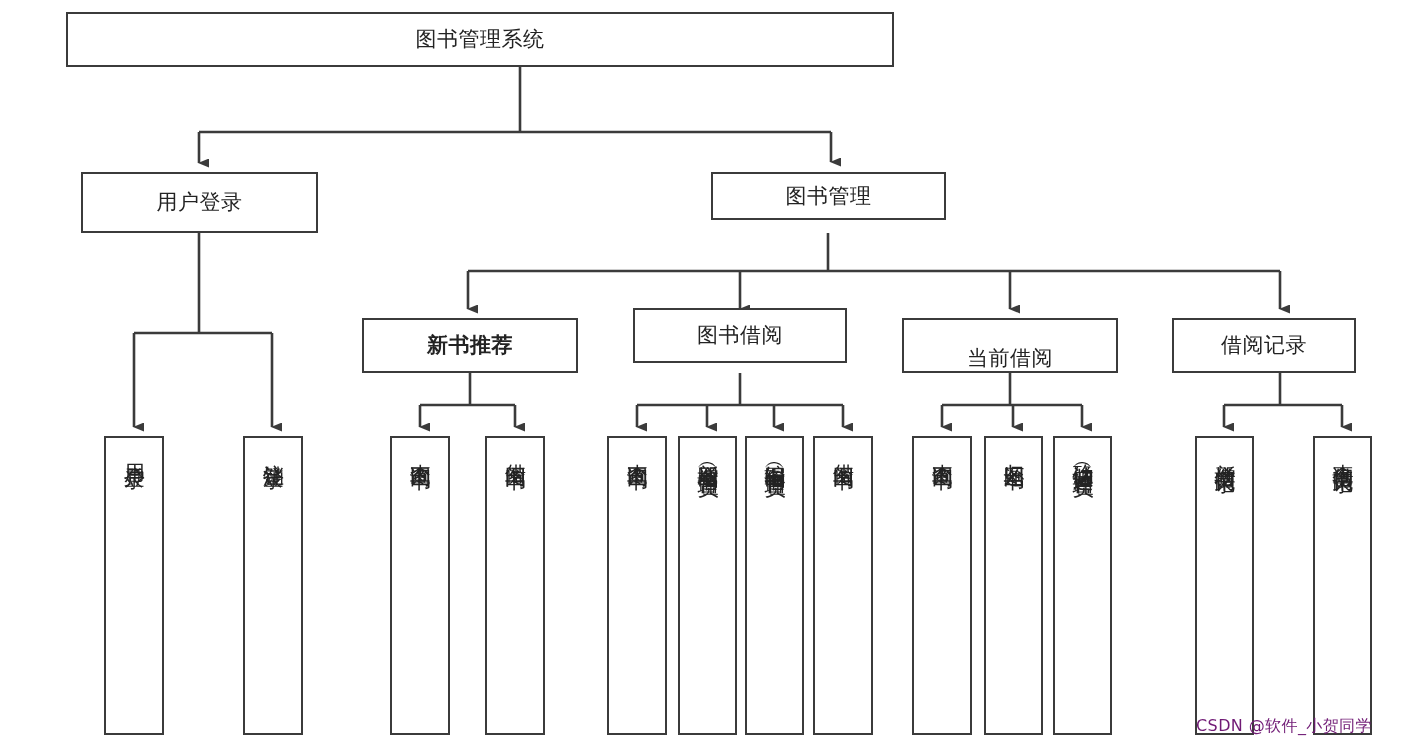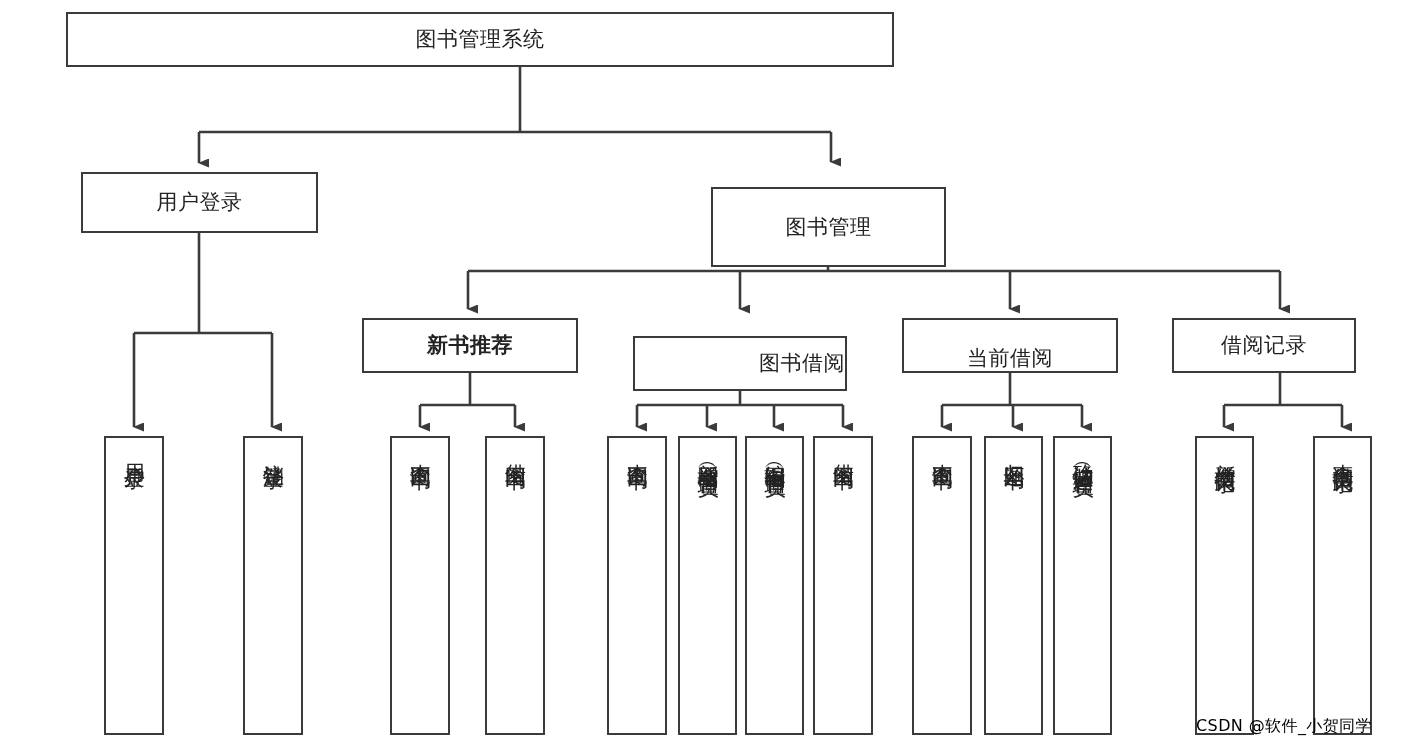--- a/index.html
+++ b/index.html
@@ -55,21 +55,21 @@
     line-height: 1.18;
     letter-spacing: 2px;
     white-space: nowrap;
     text-align: left;
   }
   .watermark {
     position: absolute;
     left: 1196px;
     top: 716px;
     font-size: 16px;
-    color: #000000;
+    color: #701a75;
     white-space: nowrap;
     letter-spacing: 0.4px;
   }
 </style>
 </head>
 <body>
 
 <div id="diagram-root">
 
   <svg id="edge-layer" viewBox="0 0 1405 747" xmlns="http://www.w3.org/2000/svg">
@@ -122,28 +122,28 @@
     </g>
   </svg>
 
   <div class="node" id="node-root" style="left: 18px; top: 12px; width: 828px; height: 55px; margin-left: 48px;">
     <span class="node-label">图书管理系统</span>
   </div>
 
   <div class="node" id="node-l2-0" style="left: 81px; top: 172px; width: 237px; height: 61px;">
     <span class="node-label">用户登录</span>
   </div>
-  <div class="node" id="node-l2-1" style="left: 711px; top: 187px; width: 235px; height: 80px; justify-content: center;">
+  <div class="node" id="node-l2-1" style="left: 711px; top: 172px; width: 235px; height: 48px; justify-content: center;">
     <span class="node-label">图书管理</span>
   </div>
 
   <div class="node" id="node-l3-0" style="left: 362px; top: 318px; width: 216px; height: 55px; font-weight: bold;">
     <span class="node-label">新书推荐</span>
   </div>
-  <div class="node" id="node-l3-1" style="left: 633px; top: 336px; width: 214px; height: 55px; justify-content: flex-end;">
+  <div class="node" id="node-l3-1" style="left: 633px; top: 308px; width: 214px; height: 55px;">
     <span class="node-label">图书借阅</span>
   </div>
   <div class="node" id="node-l3-2" style="left: 902px; top: 318px; width: 216px; height: 55px; align-items: flex-end;">
     <span class="node-label">当前借阅</span>
   </div>
   <div class="node" id="node-l3-3" style="left: 1172px; top: 318px; width: 184px; height: 55px;">
     <span class="node-label">借阅记录</span>
   </div>
 
   <div class="node vertical" id="node-leaf-0" style="left: 104px; top: 436px; width: 60px; height: 299px;">

